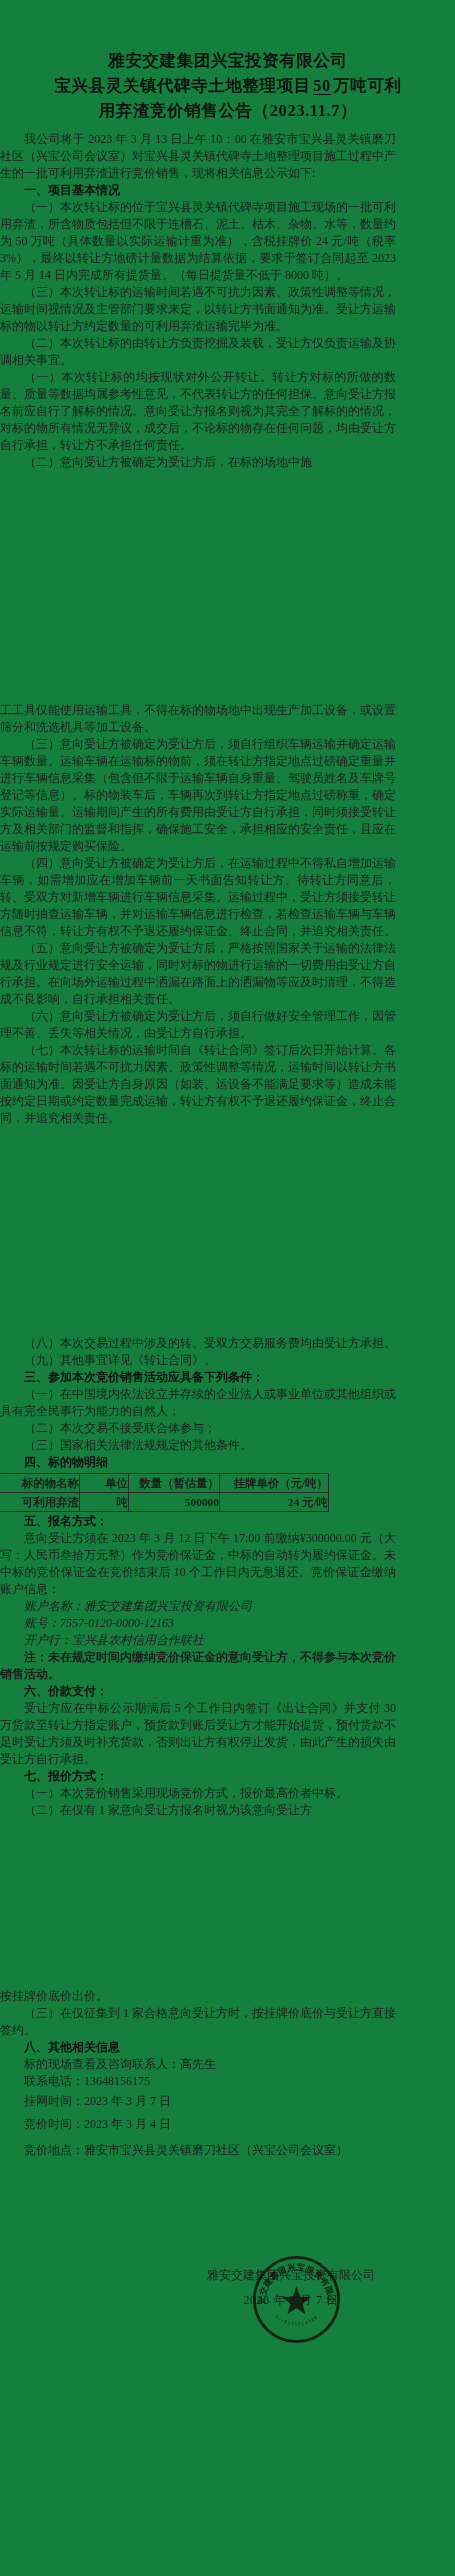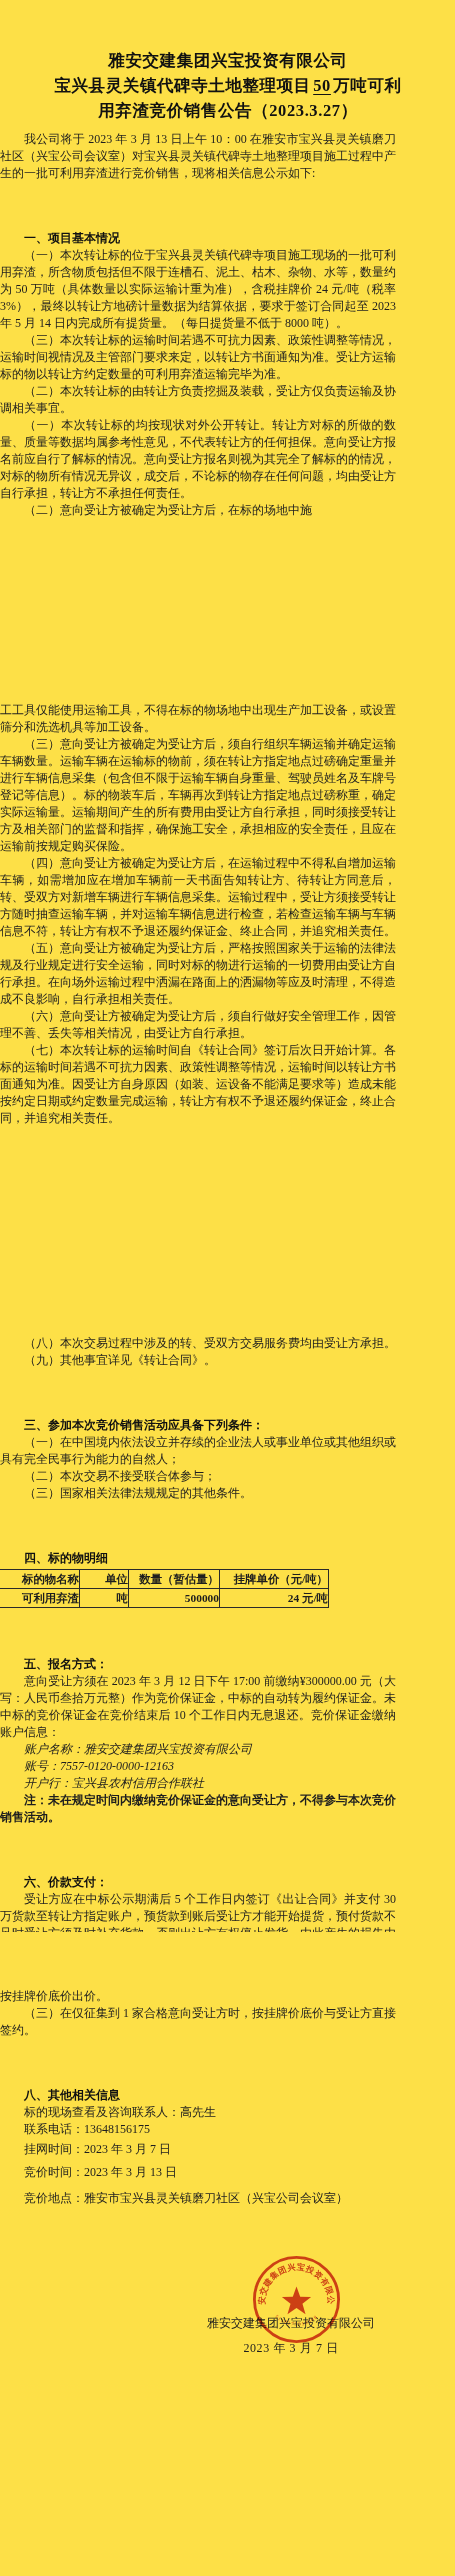--- a/index.html
+++ b/index.html
@@ -2,40 +2,40 @@
 <html style="font-size:9px"><head>
 <meta charset="utf-8">
 <style>
   html,body{margin:0;padding:0;background:#ffffff;}
   body{
     width:456px;height:2576px;position:relative;
     font-family:"Liberation Serif","DejaVu Serif",serif;
     color:#1e1e1e;
     -webkit-font-smoothing:antialiased;
   }
-  .page{position:relative;width:456px;overflow:hidden;background:#fde047;}
+  .page{position:relative;width:456px;overflow:hidden;background:#15803d;}
   #page1{height:644px;}
   #page2{height:644px;}
   #page3{height:644px;}
   #page4{height:644px;}
   .content{
     padding-right:60px;
     font-size:12px;line-height:17px;
     text-align:justify;text-justify:inter-ideograph;
     word-break:break-all;
   }
   .title-block{padding-top:48px;text-align:center;font-weight:bold;
     font-size:16.5px;line-height:25px;color:#111;}
   .title-line{letter-spacing:0.6px;}
   .u-num{text-decoration:underline;text-underline-offset:2.8px;padding:0 2.3px;}
   .body-start{margin-top:8px;}
   p{margin:0;}
   .para{text-indent:2em;}
   .cont{text-indent:0;}
-  .heading{font-weight:bold;text-indent:2em;color:#111;margin-top:48px;}
+  .heading{font-weight:bold;text-indent:2em;color:#111;}
   .kv{text-indent:2em;text-align:left;font-style:italic;}
   .note{font-weight:bold;text-indent:2em;}
   .pad-top-1{padding-top:58px;}
   .pad-top-2{padding-top:47px;}
   .pad-top-3{padding-top:56px;}
   table.goods{
     border-collapse:collapse;margin:1.7px 0 1.7px -4px;
     font-size:11.4px;table-layout:fixed;width:331px;
   }
   table.goods th,table.goods td{
@@ -61,21 +61,21 @@
     z-index:2;opacity:0.88;mix-blend-mode:multiply;pointer-events:none;
   }
 </style>
 </head>
 <body>
 
 <div class="page" id="page1">
   <div class="title-block">
     <div class="title-line">雅安交建集团兴宝投资有限公司</div>
     <div class="title-line"><span>宝兴县灵关镇代碑寺土地整理项目</span><span class="u-num">50</span><span>万吨可利</span></div>
-    <div class="title-line">用弃渣竞价销售公告（2023.3.27）</div>
+    <div class="title-line">用弃渣竞价销售公告（2023.11.7）</div>
   </div>
   <div class="content body-start">
     <p class="para">我公司将于 2023 年 3 月 13 日上午 10：00 在雅安市宝兴县灵关镇磨刀社区（兴宝公司会议室）对宝兴县灵关镇代碑寺土地整理项目施工过程中产生的一批可利用弃渣进行竞价销售，现将相关信息公示如下:</p>
     <p class="heading">一、项目基本情况</p>
     <p class="para">（一）本次转让标的位于宝兴县灵关镇代碑寺项目施工现场的一批可利用弃渣，所含物质包括但不限于连槽石、泥土、枯木、杂物、水等，数量约为 50 万吨（具体数量以实际运输计重为准），含税挂牌价 24 元/吨（税率 3%），最终以转让方地磅计量数据为结算依据，要求于签订合同起至 2023 年 5 月 14 日内完成所有提货量。（每日提货量不低于 8000 吨）。</p>
     <p class="para">（三）本次转让标的运输时间若遇不可抗力因素、政策性调整等情况，运输时间视情况及主管部门要求来定，以转让方书面通知为准。受让方运输标的物以转让方约定数量的可利用弃渣运输完毕为准。</p>
     <p class="para">（二）本次转让标的由转让方负责挖掘及装载，受让方仅负责运输及协调相关事宜。</p>
     <p class="para">（一）本次转让标的均按现状对外公开转让。转让方对标的所做的数量、质量等数据均属参考性意见，不代表转让方的任何担保。意向受让方报名前应自行了解标的情况。意向受让方报名则视为其完全了解标的的情况，对标的物所有情况无异议，成交后，不论标的物存在任何问题，均由受让方自行承担，转让方不承担任何责任。</p>
     <p class="para">（二）意向受让方被确定为受让方后，在标的场地中施</p>
   </div>
@@ -138,21 +138,21 @@
 </div>
 
 <div class="page" id="page4">
   <div class="content pad-top-3">
     <p class="cont">按挂牌价底价出价。</p>
     <p class="para">（三）在仅征集到 1 家合格意向受让方时，按挂牌价底价与受让方直接签约。</p>
     <p class="heading">八、其他相关信息</p>
     <p class="info-line">标的现场查看及咨询联系人：高先生</p>
     <p class="info-line">联系电话：13648156175</p>
     <p class="info-line mt6">挂网时间：2023 年 3 月 7 日</p>
-    <p class="info-line mt10">竞价时间：2023 年 3 月 13 日</p>
+    <p class="info-line mt10">竞价时间：2023 年 3 月 4 日</p>
     <p class="para venue">竞价地点：雅安市宝兴县灵关镇磨刀社区（兴宝公司会议室）</p>
     <div class="signature">
       <div>雅安交建集团兴宝投资有限公司</div>
       <div class="sig-date">2023 年 3 月 7 日</div>
     </div>
   </div>
 
   <svg class="seal" viewBox="0 0 160 160" xmlns="http://www.w3.org/2000/svg">
     <defs>
       <path id="sealTopArc" d="M 24,84 A 56,56 0 1 1 136,84" fill="none"></path>

